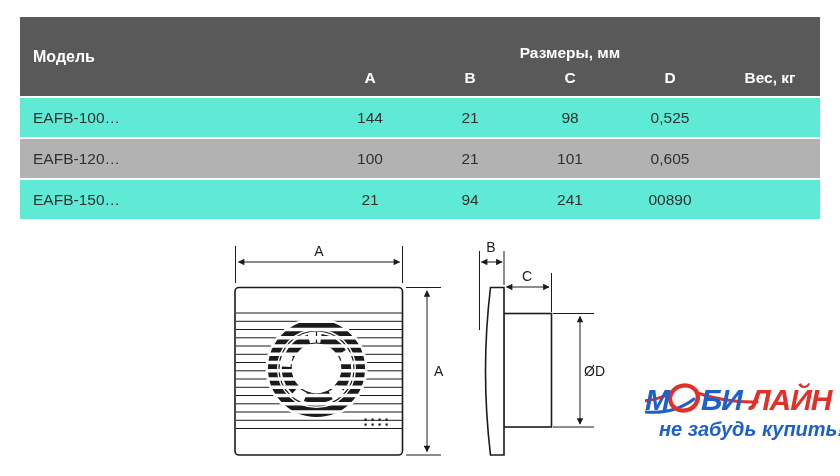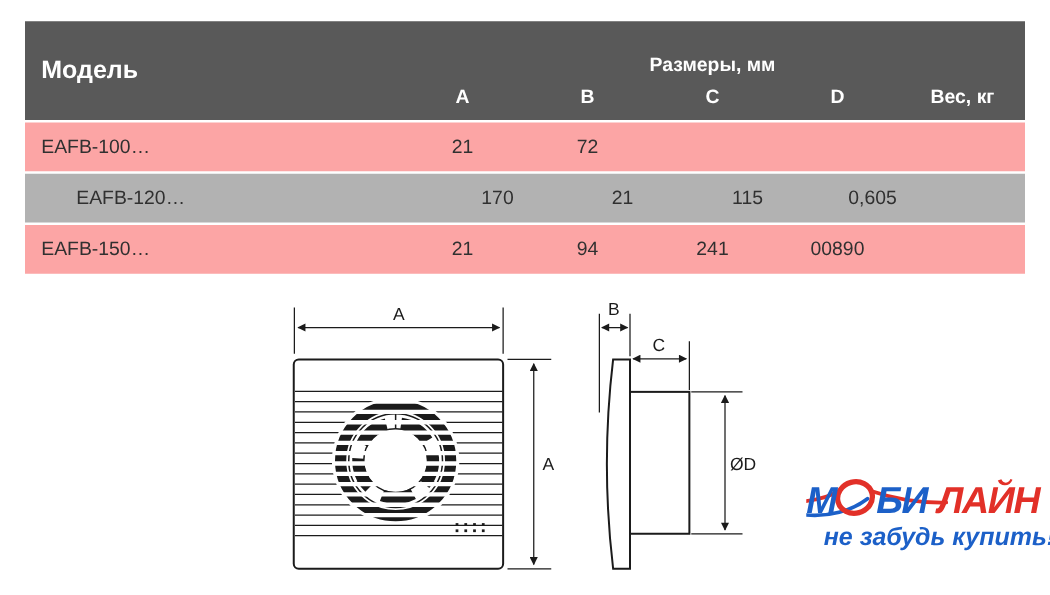--- a/index.html
+++ b/index.html
@@ -9,33 +9,33 @@
   }
   
   .spec-table{position:absolute;left:20px;top:17px;width:800px;}
   .thead{
     display:grid;
     grid-template-columns:300px 100px 100px 100px 100px 100px;
     grid-template-rows:40px 39px;
     background:#595959;color:#fff;margin-bottom:2px;
   }
   .h-model{grid-area:1/1/3/2;display:flex;align-items:center;padding-left:13px;
-    font-size:20px;font-weight:bold;text-align:center;}
+    font-size:16px;font-weight:bold;text-align:center;}
   .h-sizes{grid-area:1/2/2/7;display:flex;align-items:flex-end;justify-content:center;
     font-size:15.5px;font-weight:bold;padding-bottom:2px;margin-top:45px;}
   .h-col{display:flex;align-items:flex-end;justify-content:center;
     font-size:15.5px;font-weight:bold;padding-bottom:9px;}
   .trow{
     display:grid;
     grid-template-columns:300px 100px 100px 100px 100px 100px;
     height:39px;margin-bottom:2px;align-items:center;
     font-size:15.5px;color:#303030;
   }
-  .trow.light{background:#fca5a5;}
-  .trow.dark{background:#b2b2b2;padding-left:28px;}
+  .trow.light{background:#5eead4;}
+  .trow.dark{background:#b2b2b2;}
   .c-model{padding-left:13px;}
   .c-num{text-align:center;}
   
   .diagram{position:absolute;left:225px;top:242px;}
   .diagram text{font-family:"Liberation Sans",sans-serif;font-size:14px;fill:#1b1b1b;}
   
   .logo{position:absolute;left:645px;top:372px;}
   .logo text{font-family:"Liberation Sans",sans-serif;font-weight:bold;font-style:italic;}
 </style>
 </head>
@@ -49,28 +49,30 @@
       <div class="h-sizes">Размеры, мм</div>
       <div class="h-col">A</div>
       <div class="h-col">B</div>
       <div class="h-col">C</div>
       <div class="h-col">D</div>
       <div class="h-col">Вес, кг</div>
     </div>
 
     <div class="trow light">
       <div class="c-model">EAFB-100…</div>
+      <div class="c-num">144</div>
       <div class="c-num">21</div>
-      <div class="c-num">72</div>
+      <div class="c-num">98</div>
+      <div class="c-num">0,525</div>
     </div>
     <div class="trow dark">
       <div class="c-model">EAFB-120…</div>
-      <div class="c-num">170</div>
+      <div class="c-num">100</div>
       <div class="c-num">21</div>
-      <div class="c-num">115</div>
+      <div class="c-num">101</div>
       <div class="c-num">0,605</div>
     </div>
     <div class="trow light">
       <div class="c-model">EAFB-150…</div>
       <div class="c-num">21</div>
       <div class="c-num">94</div>
       <div class="c-num">241</div>
       <div class="c-num">00890</div>
     </div>
   </div>

